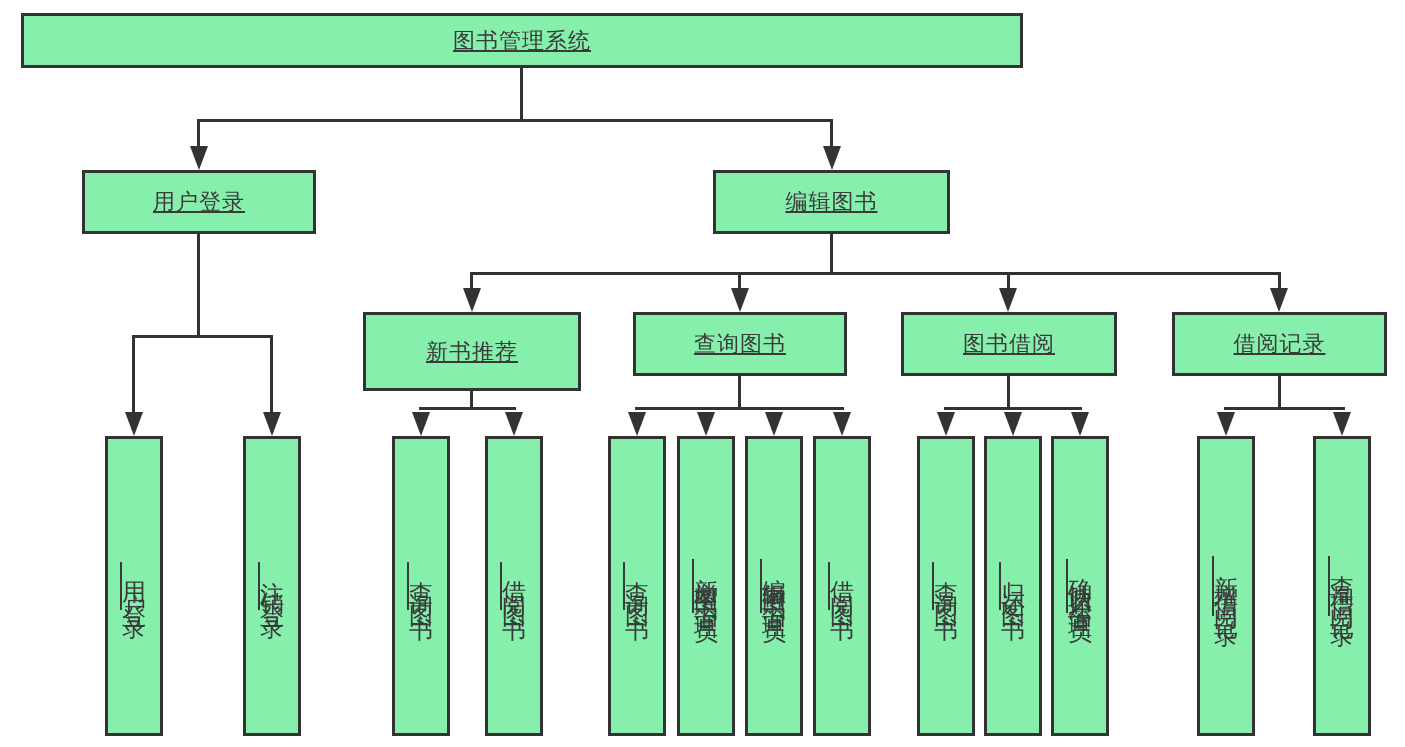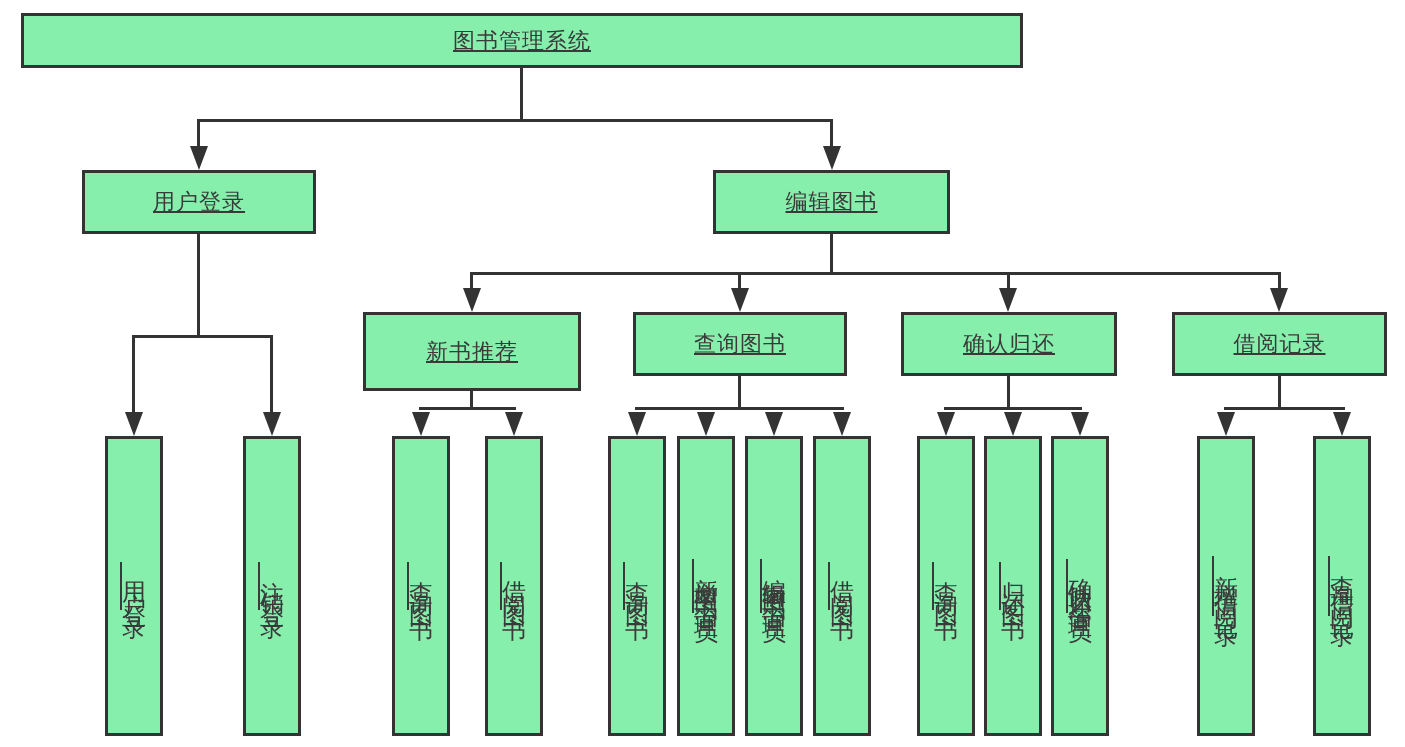--- a/index.html
+++ b/index.html
@@ -118,21 +118,21 @@
     <span class="hlabel">编辑图书</span>
   </div>
 
   <div class="node" style="left:363px;top:312px;width:218px;height:79px;">
     <span class="hlabel">新书推荐</span>
   </div>
   <div class="node" style="left:633px;top:312px;width:214px;height:64px;">
     <span class="hlabel">查询图书</span>
   </div>
   <div class="node" style="left:901px;top:312px;width:216px;height:64px;">
-    <span class="hlabel">确认归还</span>
+    <span class="hlabel">图书借阅</span>
   </div>
   <div class="node" style="left:1172px;top:312px;width:215px;height:64px;">
     <span class="hlabel">借阅记录</span>
   </div>
 
   <div class="node" style="left:105px;top:436px;width:58px;height:300px;">
     <span class="vtext">用户登录</span>
   </div>
   <div class="node" style="left:243px;top:436px;width:58px;height:300px;">
     <span class="vtext">注销登录</span>

